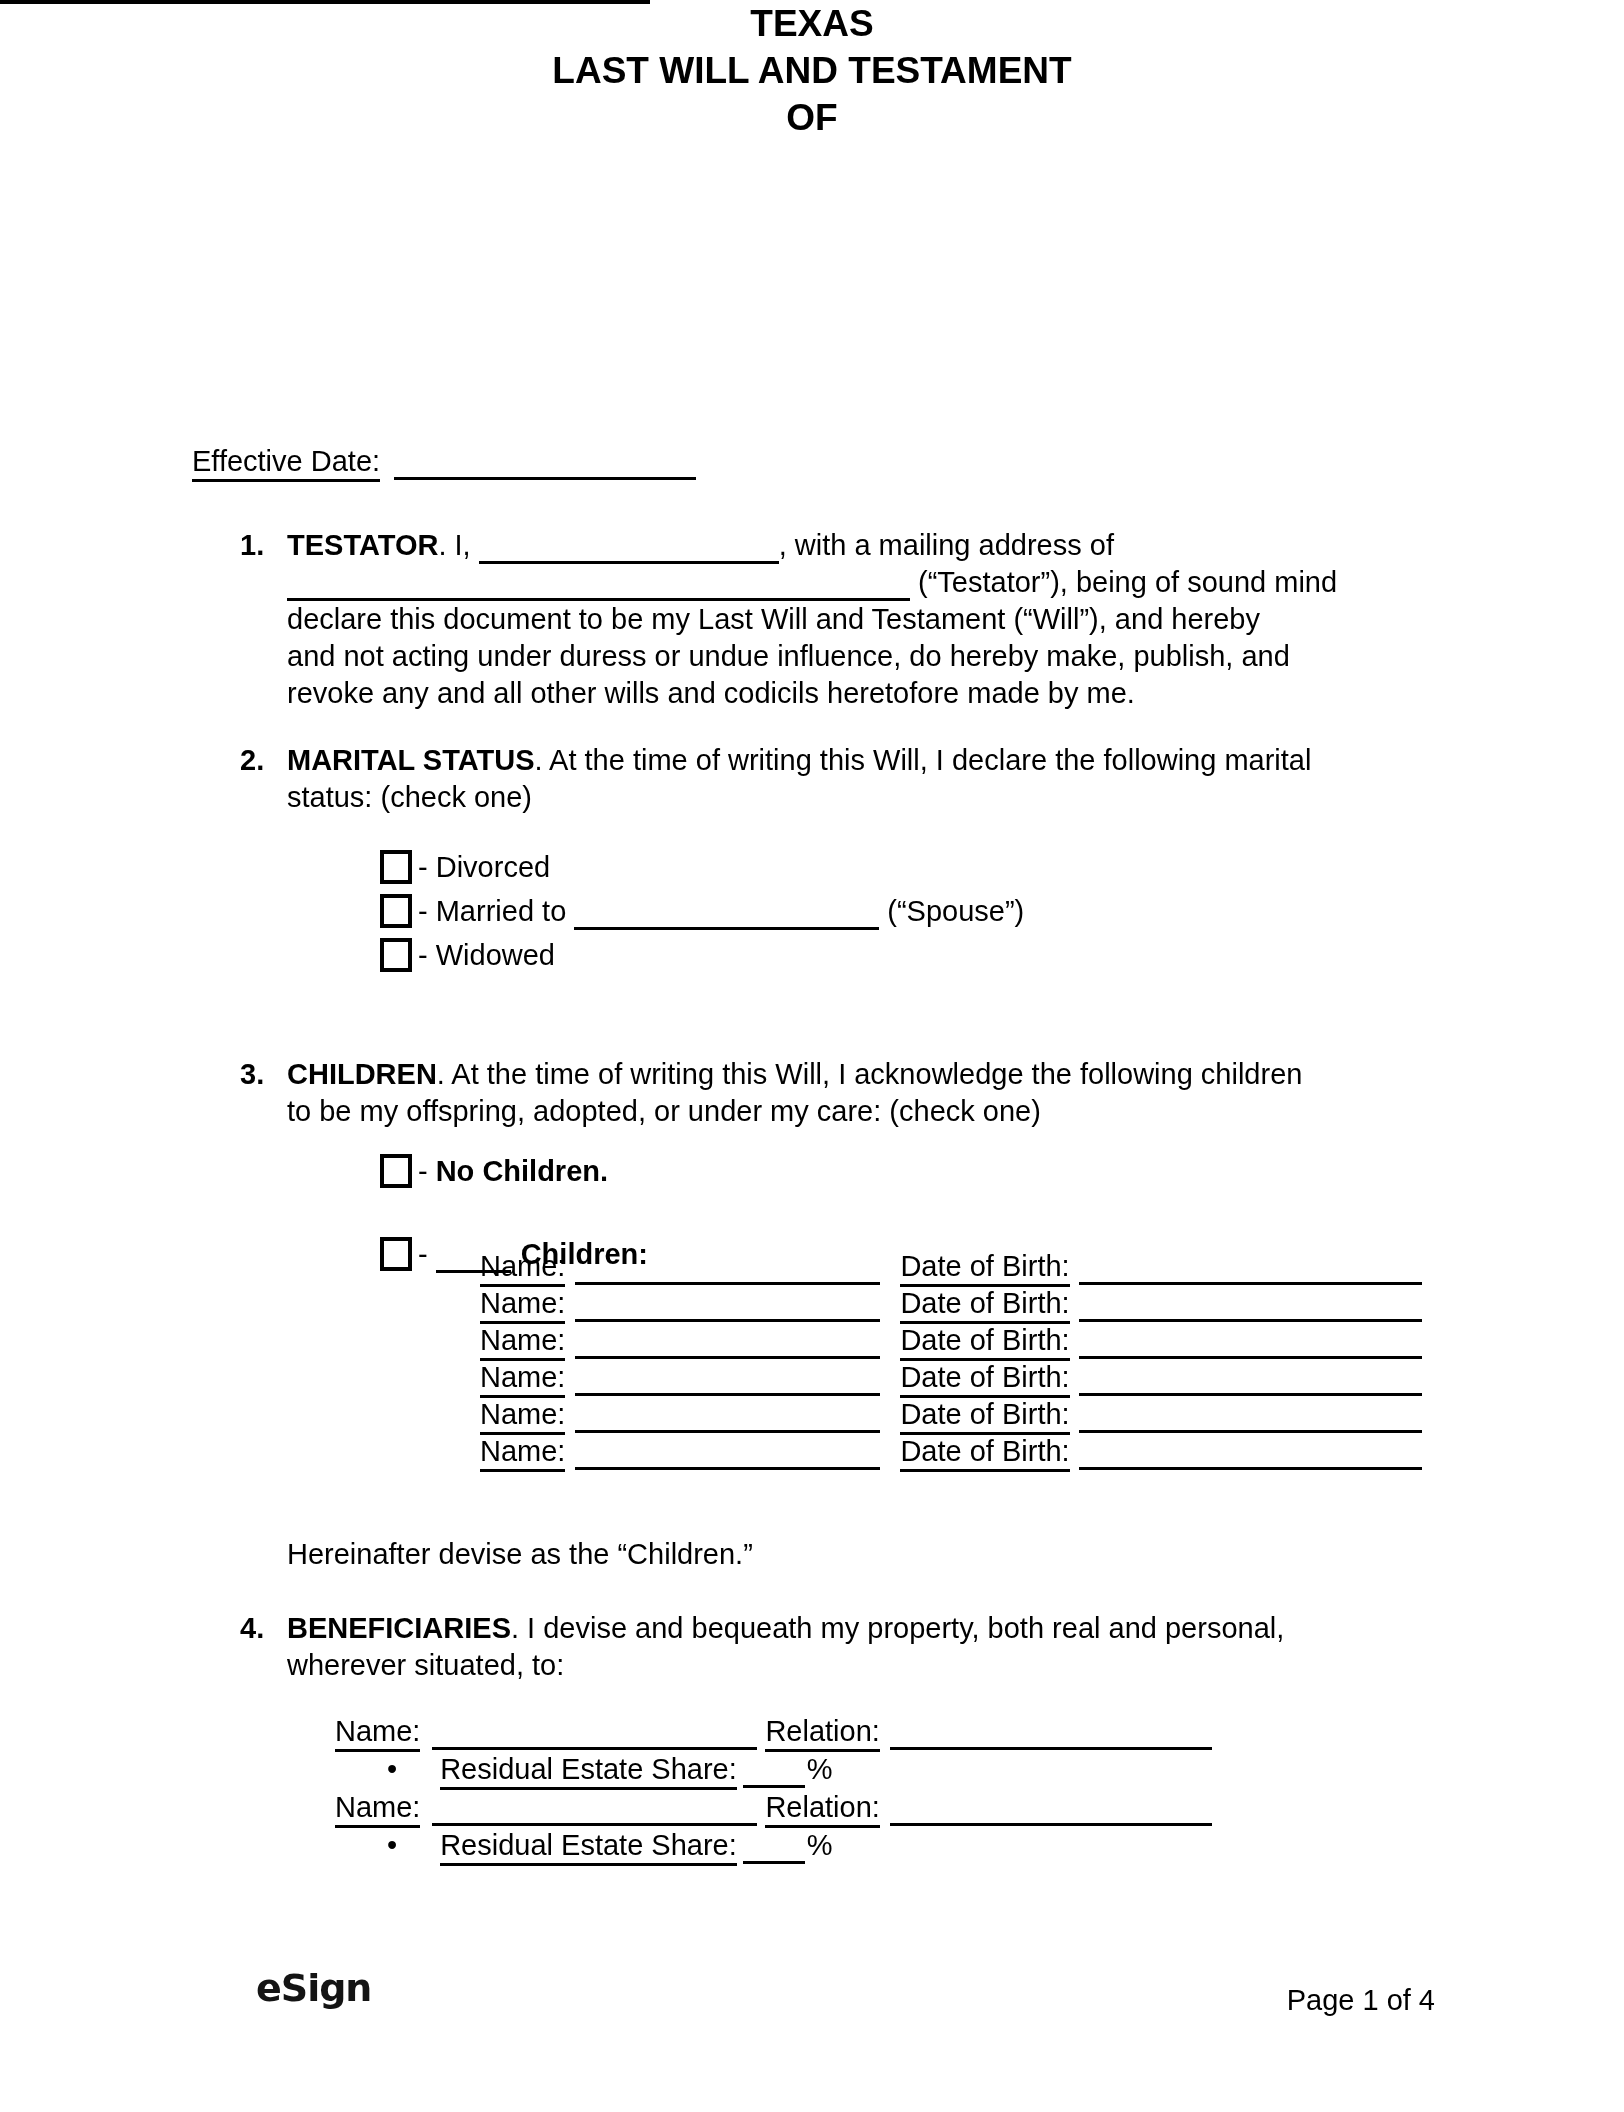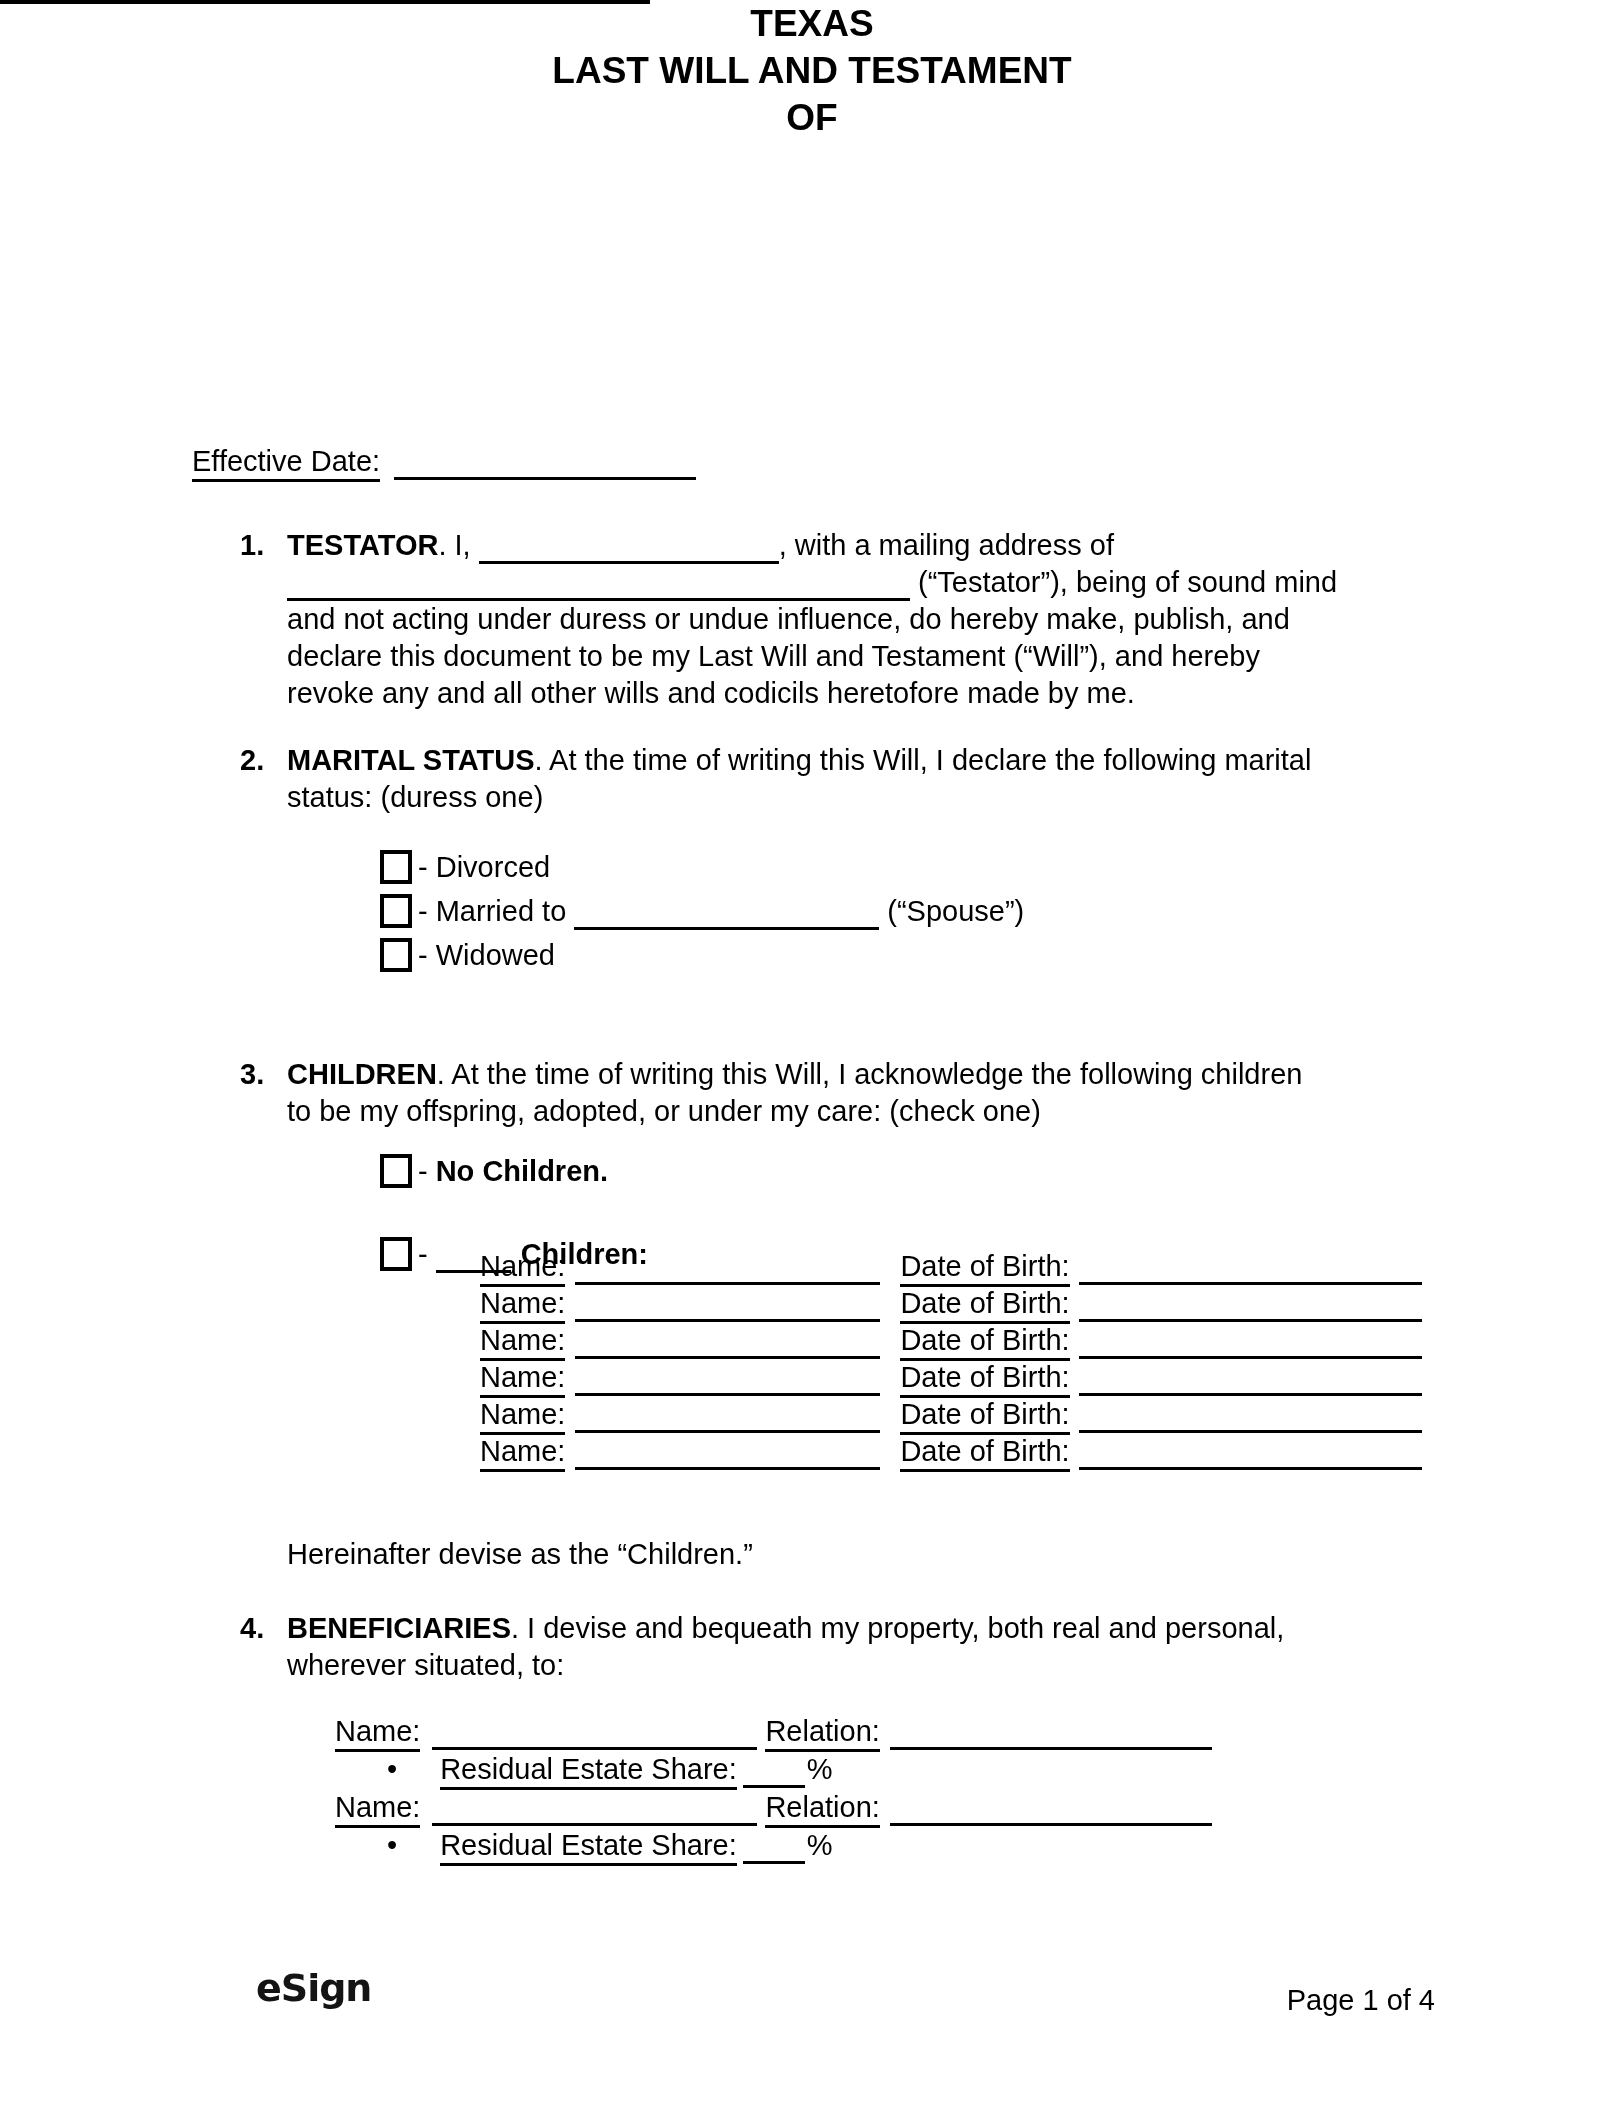--- a/index.html
+++ b/index.html
@@ -40,31 +40,31 @@
 
   <div class="abs centerline"></div>
 
   <div class="abs ln" style="top:443px;left:192px;"><span class="ul">Effective Date:</span><span class="blank ml14" style="width:302px;"></span></div>
 
   <div class="abs" style="top:527px;left:240px;width:1200px;">
     <div class="num ln">1.</div>
     <div class="secbody">
       <div class="ln"><b>TESTATOR</b><span>. I,</span><span class="blank ml8" style="width:300px;"></span><span>, with a mailing address of</span></div>
       <div class="ln"><span class="blank" style="width:623px;vertical-align:-9px;"></span><span class="ml8">(“Testator”), being of sound mind</span></div>
+      <div class="ln">declare this document to be my Last Will and Testament (“Will”), and hereby</div>
       <div class="ln">and not acting under duress or undue influence, do hereby make, publish, and</div>
-      <div class="ln">declare this document to be my Last Will and Testament (“Will”), and hereby</div>
       <div class="ln">revoke any and all other wills and codicils heretofore made by me.</div>
     </div>
   </div>
 
   <div class="abs" style="top:742px;left:240px;width:1200px;">
     <div class="num ln">2.</div>
     <div class="secbody">
       <div class="ln"><b>MARITAL STATUS</b><span>. At the time of writing this Will, I declare the following marital</span></div>
-      <div class="ln">status: (duress one)</div>
+      <div class="ln">status: (check one)</div>
     </div>
   </div>
 
   <div class="abs" style="top:845px;left:380px;">
     <div class="ln44"><span class="cb"></span><span class="ml6">- Divorced</span></div>
     <div class="ln44"><span class="cb"></span><span class="ml6">- Married to</span><span class="blank ml8" style="width:305px;"></span><span class="ml8">(“Spouse”)</span></div>
     <div class="ln44"><span class="cb"></span><span class="ml6">- Widowed</span></div>
   </div>
 
   <div class="abs" style="top:1056px;left:240px;width:1200px;">

